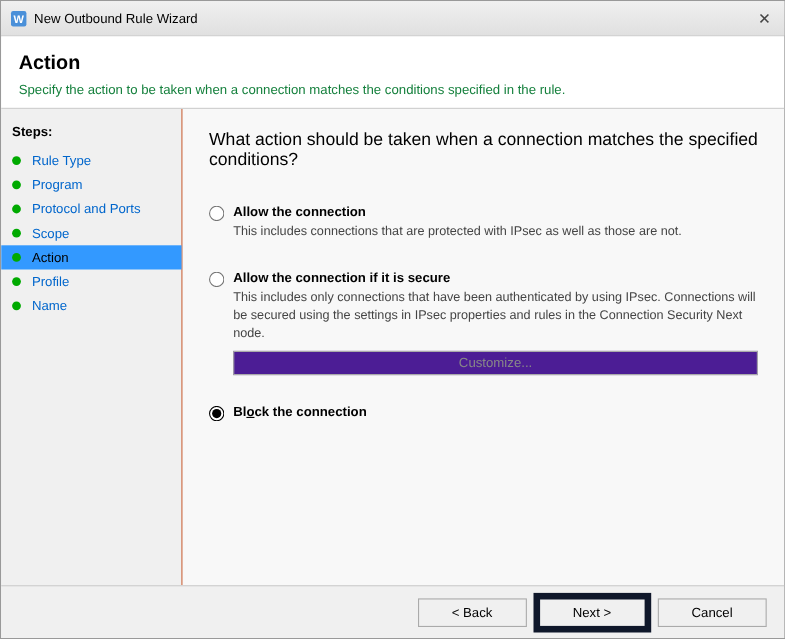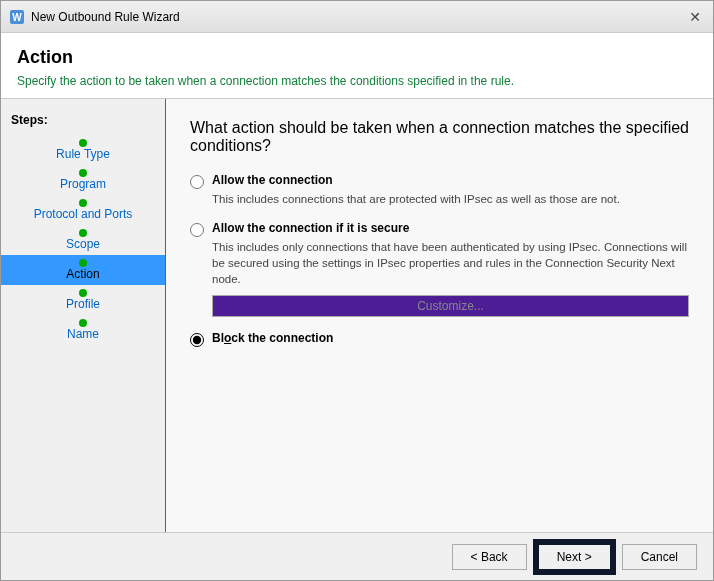--- a/index.html
+++ b/index.html
@@ -90,26 +90,25 @@
     }
     .sidebar-section {
       font-size: 12px;
       font-weight: 600;
       color: #000;
       padding: 4px 10px 8px 10px;
     }
     .sidebar-item {
       display: flex;
       align-items: center;
-      gap: 0;
+      gap: 10px;
       padding: 4px 10px;
       cursor: pointer;
       font-size: 12px;
       color: #0066cc;
-      flex-direction: column;
     }
     .sidebar-item.active {
       background: #3399ff;
       color: #000;
     }
     .sidebar-item .dot {
       width: 8px;
       height: 8px;
       border-radius: 50%;
       background: #00aa00;
@@ -130,20 +129,21 @@
       margin-bottom: 18px;
     }
     .option-group {
       display: flex;
       flex-direction: column;
       gap: 14px;
     }
     .option {
       display: flex;
       flex-direction: column;
+      margin-top: 12px;
     }
     .option-row {
       display: flex;
       align-items: flex-start;
       gap: 8px;
     }
     .option-radio {
       margin-top: 2px;
       cursor: pointer;
       flex-shrink: 0;
@@ -177,21 +177,21 @@
       border-top: 1px solid #ccc;
       padding: 10px 16px;
       display: flex;
       justify-content: flex-end;
       gap: 6px;
       background: #f0f0f0;
       height: 48px;
       align-items: center;
     }
     .footer-btn {
-      padding: 5px 18px;
+      padding: 5px 30px;
       font-size: 12px;
       border: 1px solid #aaa;
       background: #f0f0f0;
       cursor: pointer;
       min-width: 75px;
     }
     .footer-btn.primary {
       border: 6px solid #0f172a;
       background: #f0f0f0;
     }

